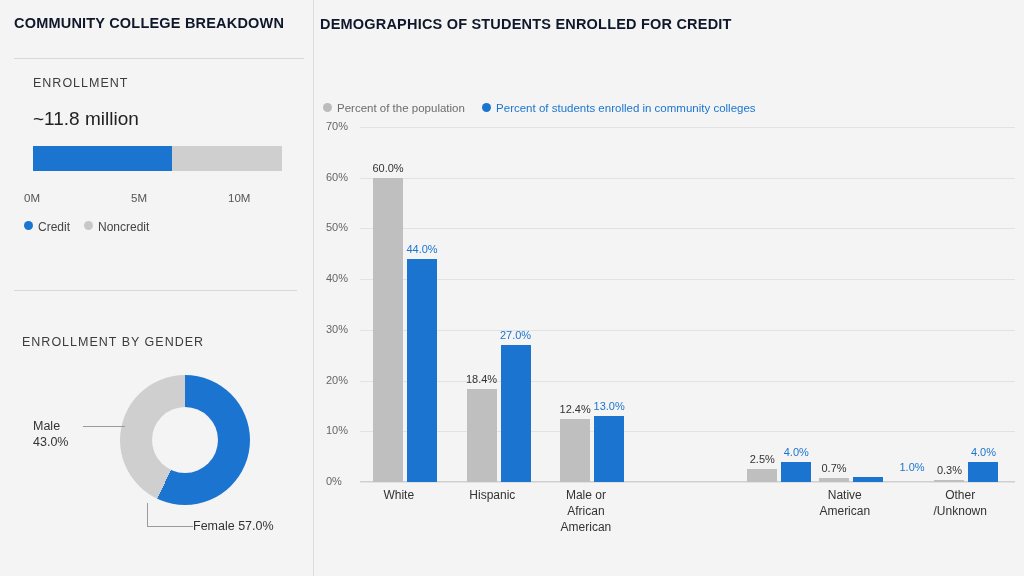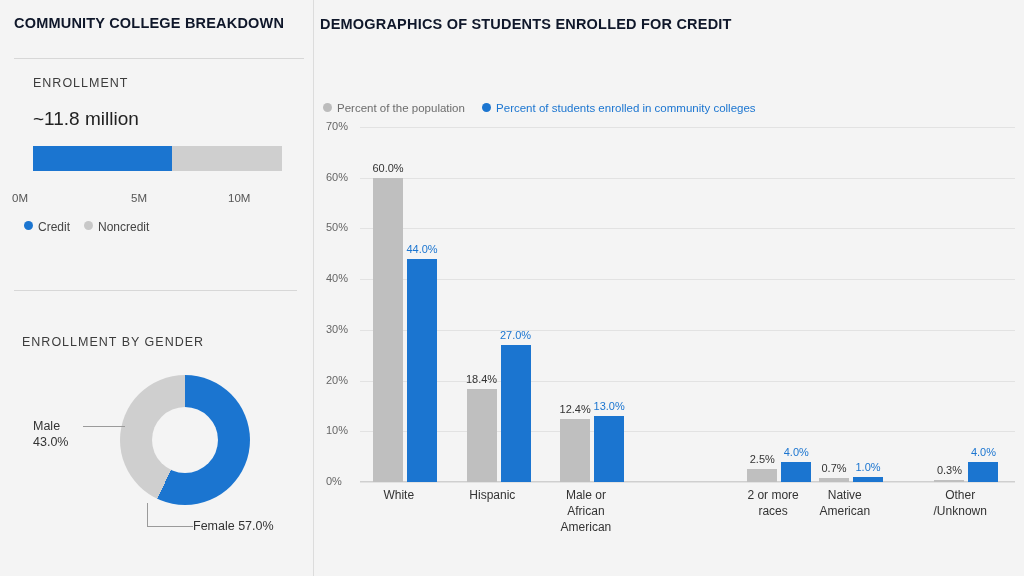--- a/index.html
+++ b/index.html
@@ -44,21 +44,21 @@
   
   .bar-track{
     position:absolute;left:33px;top:146px;width:249px;height:25px;background:#cfcfcf;
   }
   .bar-fill{
     position:absolute;left:0;top:0;height:25px;background:#1b75d0;
   }
   .axis-lbl{
     position:absolute;top:192px;font-size:11.5px;color:#555;
   }
-  .ax0{left:12px;}
+  .ax0{left:24px;}
   .ax5{left:131px;}
   .ax10{left:228px;}
 
   .legend-left{
     position:absolute;left:24px;top:219px;font-size:12px;color:#444;
   }
   .legend-left .dot{
     display:inline-block;width:9px;height:9px;border-radius:50%;margin-right:5px;
     vertical-align:middle;position:relative;top:-1px;
   }
@@ -239,30 +239,26 @@
           <div>Male or</div>
           <div>African</div>
           <div>American</div>
         </div>
       </div>
       <div class="group" style="left: 374.286px; width: 93.5714px;">
         <div class="bar bar-gray" style="height: 12.6786px; background: rgb(191, 191, 191);"></div>
         <div class="vlabel vlabel-gray" style="bottom: 16.6786px;">2.5%</div>
         <div class="bar bar-blue" style="height: 20.2857px; background: rgb(27, 117, 208);"></div>
         <div class="vlabel vlabel-blue" style="bottom: 24.2857px;">4.0%</div>
-        <div class="xcat" style="left: -8.21429px;">
-          <div>2 or more</div>
-          <div>races</div>
-        </div>
       </div>
       <div class="group" style="left: 446px; width: 93.5714px;">
         <div class="bar bar-gray" style="height: 3.55px; background: rgb(191, 191, 191);"></div>
         <div class="vlabel vlabel-gray" style="bottom: 7.55px;">0.7%</div>
         <div class="bar bar-blue" style="height: 5.07143px; background: rgb(27, 117, 208);"></div>
-        <div class="vlabel vlabel-blue" style="bottom: 9.07143px;">1.0%</div>
+        <div class="vlabel vlabel-blue" style="bottom: 9.07143px; padding-left: 44px;">1.0%</div>
         <div class="xcat" style="left: -8.21429px;">
           <div>Native</div>
           <div>American</div>
         </div>
       </div>
       <div class="group" style="left: 561.429px; width: 93.5714px;">
         <div class="bar bar-gray" style="height: 1.52143px; background: rgb(191, 191, 191);"></div>
         <div class="vlabel vlabel-gray" style="bottom: 5.52143px;">0.3%</div>
         <div class="bar bar-blue" style="height: 20.2857px; background: rgb(27, 117, 208);"></div>
         <div class="vlabel vlabel-blue" style="bottom: 24.2857px;">4.0%</div>

